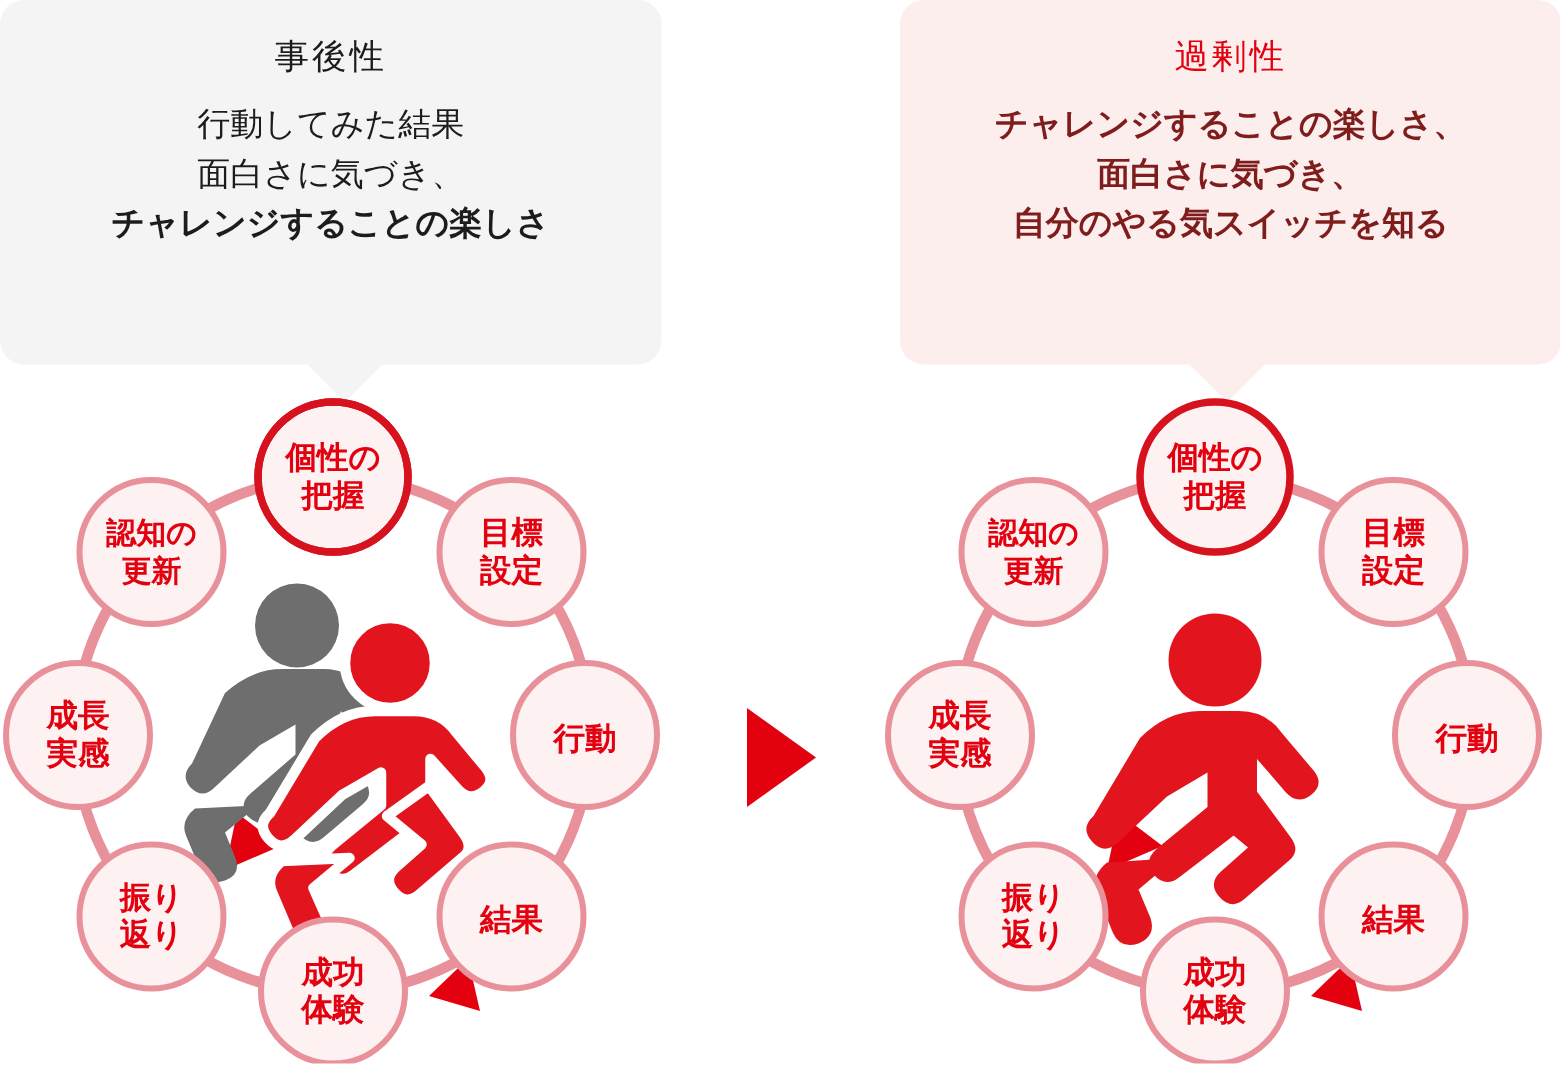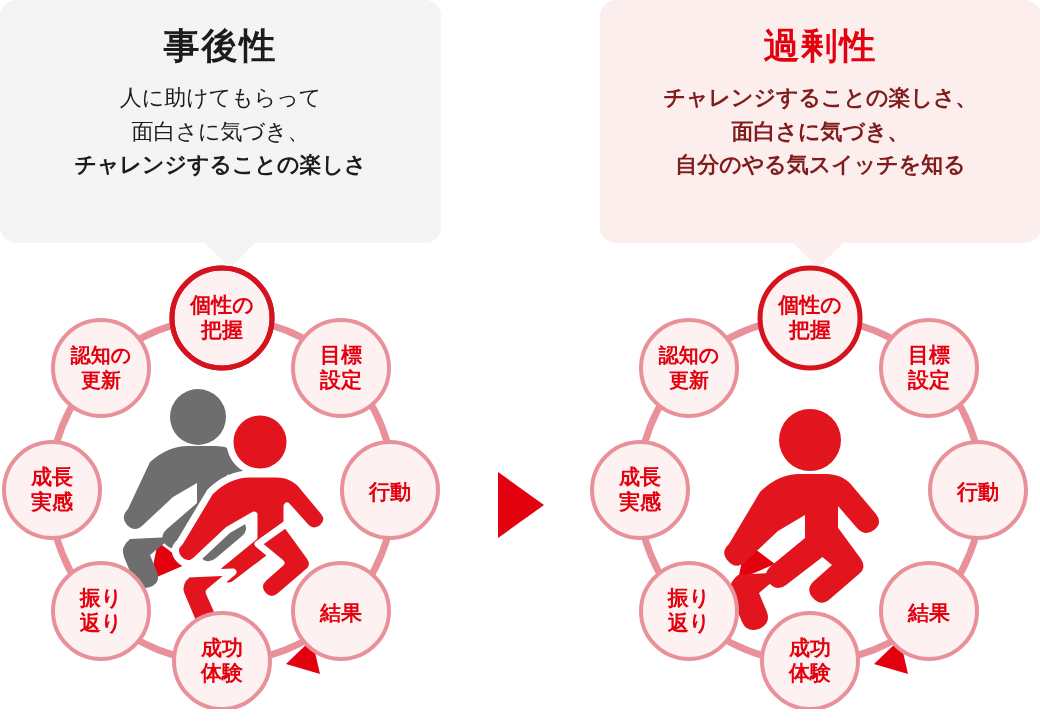--- a/index.html
+++ b/index.html
@@ -45,22 +45,22 @@
     height: 0;
     border-left: 26px solid transparent;
     border-right: 26px solid transparent;
     border-top: 26px solid #f4f4f4;
     top: 242px;
   }
   .tail-left { left: 204px; border-top-color: #f4f4f4; }
   .tail-right { left: 792px; border-top-color: #fdeeee; }
 
   .panel-title {
-    font-size: 36px;
-    font-weight: bold;
+    font-size: 23px;
+    font-weight: normal;
     letter-spacing: 2px;
     line-height: 1.2;
     margin-bottom: 14px;
   }
   .panel-left .panel-title { color: #1c1c1c; }
   .panel-right .panel-title { color: #e3000f; }
 
   .panel-lines {
     font-size: 22px;
     line-height: 1.52;
@@ -99,21 +99,21 @@
     font-weight: bold;
     fill: #e3000f;
   }
 </style>
 </head>
 <body>
 
 <div class="panel panel-left">
   <div class="panel-title">事後性</div>
   <div class="panel-lines">
-    <div class="line">人に助けてもらって</div>
+    <div class="line">行動してみた結果</div>
     <div class="line">面白さに気づき、</div>
     <div class="line bold-line">チャレンジすることの楽しさ</div>
   </div>
 </div>
 <div class="panel-tail tail-left"></div>
 
 <div class="panel panel-right">
   <div class="panel-title">過剰性</div>
   <div class="panel-lines">
     <div class="line">チャレンジすることの楽しさ、</div>

